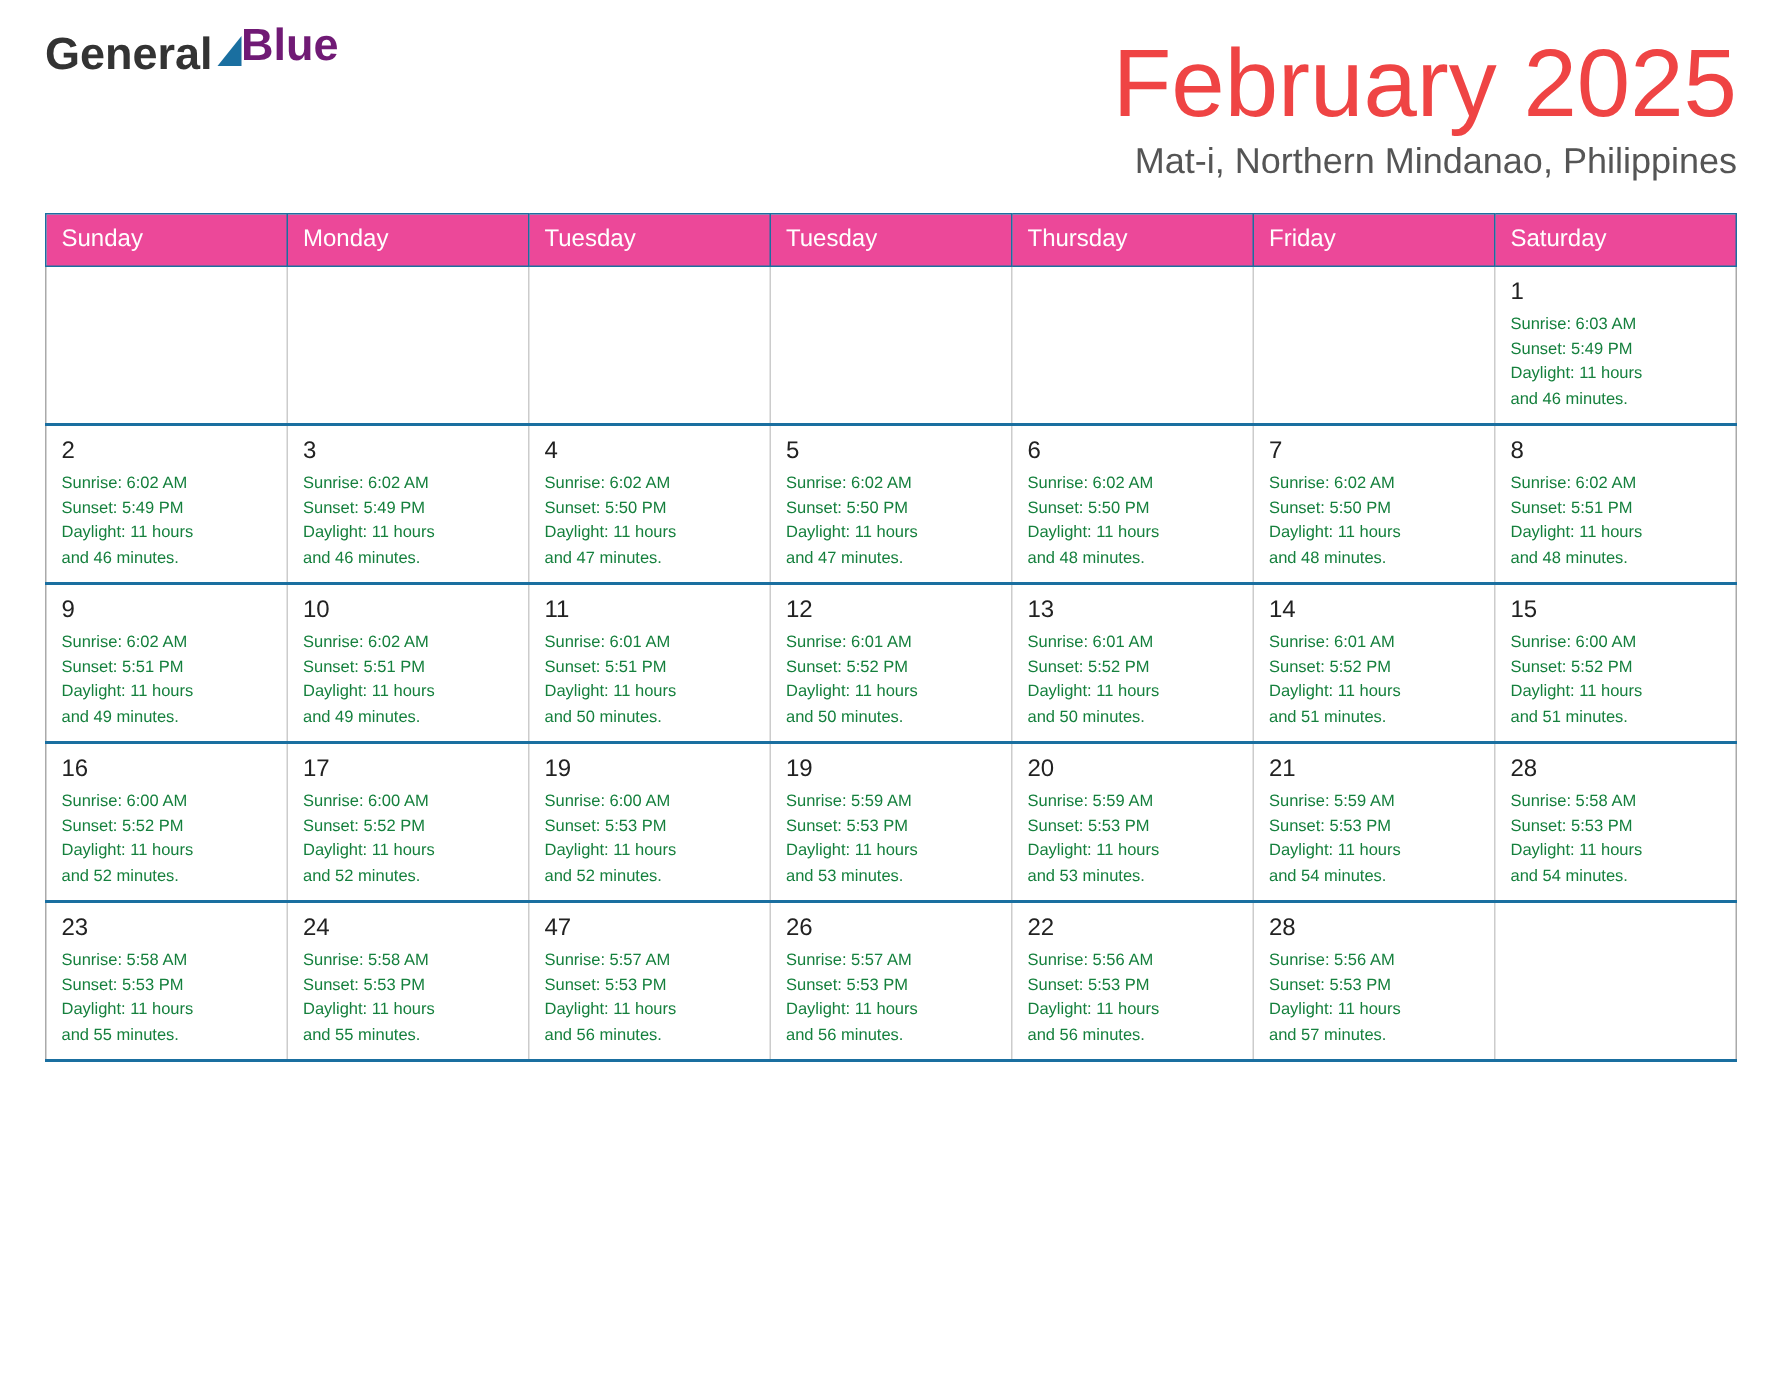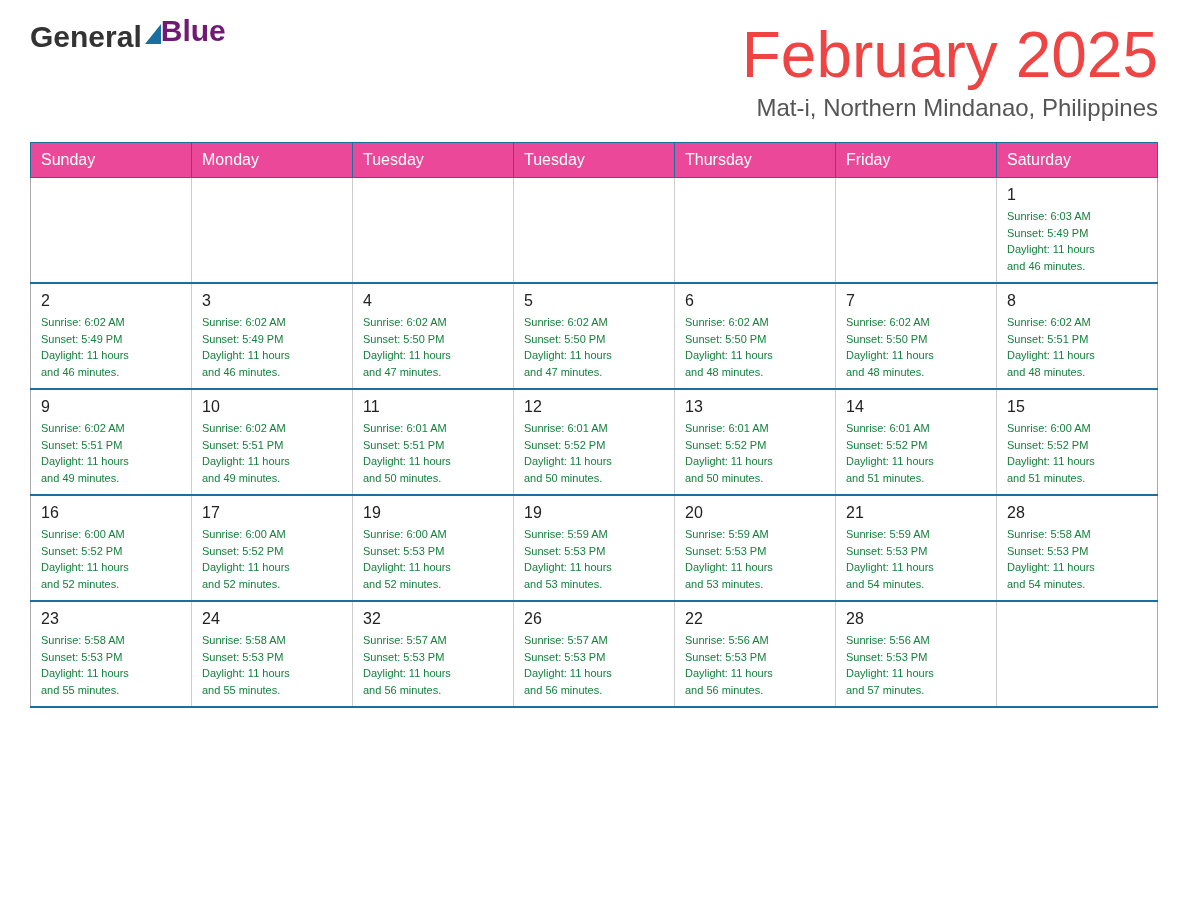--- a/index.html
+++ b/index.html
@@ -316,21 +316,21 @@
 and 55 minutes.</div>
         </td>
         <td>
           <span class="day-number">24</span>
           <div class="day-info" style="white-space: pre-line;">Sunrise: 5:58 AM
 Sunset: 5:53 PM
 Daylight: 11 hours
 and 55 minutes.</div>
         </td>
         <td>
-          <span class="day-number">32</span>
+          <span class="day-number">47</span>
           <div class="day-info" style="white-space: pre-line;">Sunrise: 5:57 AM
 Sunset: 5:53 PM
 Daylight: 11 hours
 and 56 minutes.</div>
         </td>
         <td>
           <span class="day-number">26</span>
           <div class="day-info" style="white-space: pre-line;">Sunrise: 5:57 AM
 Sunset: 5:53 PM
 Daylight: 11 hours

